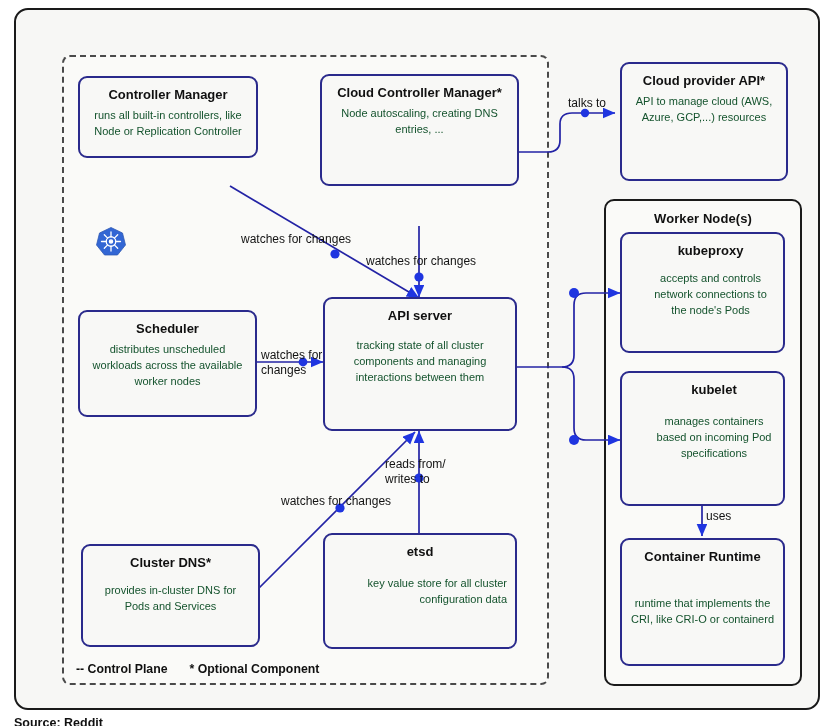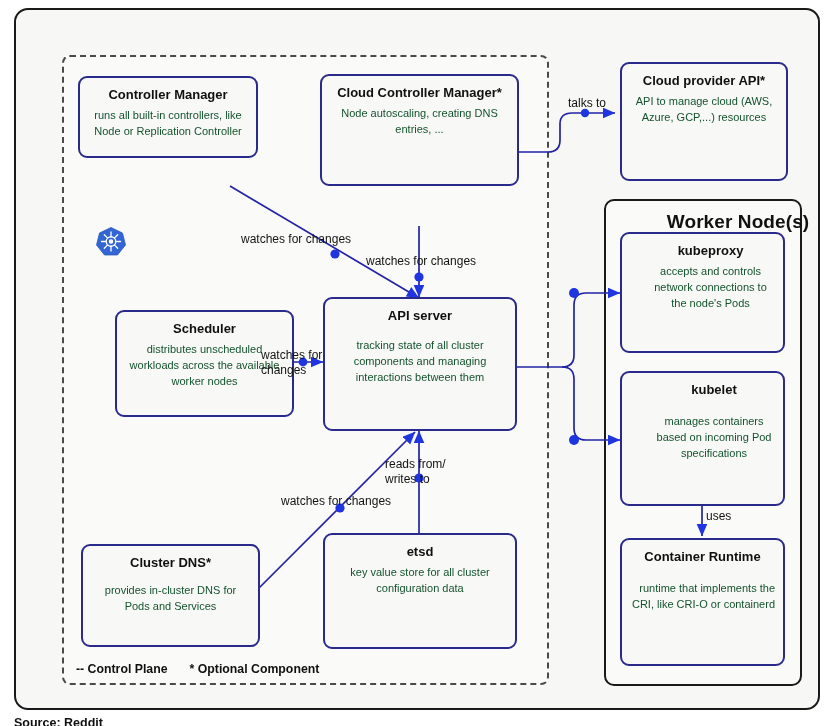--- a/index.html
+++ b/index.html
@@ -50,25 +50,24 @@
     border-radius: 10px;
     background: #fafaf8;
     box-sizing: border-box;
   }
   .node-group-title {
     position: absolute;
     left: 0;
     top: 10px;
     width: 100%;
     text-align: center;
-    font-size: 19px;
+    font-size: 13px;
     font-weight: bold;
     color: #111111;
     letter-spacing: .1px;
-    padding-left: 35px;
   }
   
   .box {
     position: absolute;
     border: 2px solid #2a2a8c;
     border-radius: 9px;
     background: #f8f8f6;
     box-sizing: border-box;
     display: flex;
     flex-direction: column;
@@ -208,53 +207,53 @@
   <div class="box" style="left:320px; top:74px; width:199px; height:112px;">
     <div class="title">Cloud Controller Manager*</div>
     <div class="desc">Node autoscaling, creating DNS entries, ...</div>
   </div>
 
   <div class="box" style="left:620px; top:62px; width:168px; height:119px;">
     <div class="title">Cloud provider API*</div>
     <div class="desc">API to manage cloud (AWS, Azure, GCP,...) resources</div>
   </div>
 
-  <div class="box" style="left:78px; top:310px; width:179px; height:107px;margin-left:37px;">
+  <div class="box" style="left:78px; top:310px; width:179px; height:107px;">
     <div class="title">Scheduler</div>
     <div class="desc">distributes unscheduled workloads across the available worker nodes</div>
   </div>
 
   <div class="box" style="left:323px; top:297px; width:194px; height:134px;">
     <div class="title">API server</div>
     <div class="desc" style="margin-top:9px;">tracking state of all cluster components and managing interactions between them</div>
   </div>
 
   <div class="box" style="left:81px; top:544px; width:179px; height:103px;">
     <div class="title">Cluster DNS*</div>
     <div class="desc" style="margin-top:7px;">provides in-cluster DNS for Pods and Services</div>
   </div>
 
   <div class="box" style="left:323px; top:533px; width:194px; height:116px;">
     <div class="title">etsd</div>
-    <div class="desc" style="">key value store for all cluster configuration data</div>
+    <div class="desc" style="margin-top:11px;text-align:right;">key value store for all cluster configuration data</div>
   </div>
 
   <div class="box" style="left:620px; top:232px; width:165px; height:121px;padding-left:24px;">
     <div class="title">kubeproxy</div>
-    <div class="desc" style="margin-top:0;">accepts and controls network connections to the node's Pods</div>
+    <div class="desc" style="margin-top:7px;">accepts and controls network connections to the node's Pods</div>
   </div>
 
   <div class="box" style="left:620px; top:371px; width:165px; height:135px;padding-left:31px;">
     <div class="title">kubelet</div>
     <div class="desc" style="margin-top:11px;">manages containers based on incoming Pod specifications</div>
   </div>
 
   <div class="box" style="left:620px; top:538px; width:165px; height:128px;">
     <div class="title">Container Runtime</div>
-    <div class="desc" style="margin-top:11px;text-align:right;">runtime that implements the CRI, like CRI-O or containerd</div>
+    <div class="desc" style="margin-top:26px;">runtime that implements the CRI, like CRI-O or containerd</div>
   </div>
 
   <div class="wire-label" style="left:568px; top:96px;">talks to</div>
   <div class="wire-label" style="left:241px; top:232px;">watches for changes</div>
   <div class="wire-label" style="left:366px; top:254px;">watches for changes</div>
   <div class="wire-label" style="left:261px; top:348px;">
     <span>watches for</span><br>
     <span>changes</span>
   </div>
   <div class="wire-label" style="left:385px; top:457px;">

